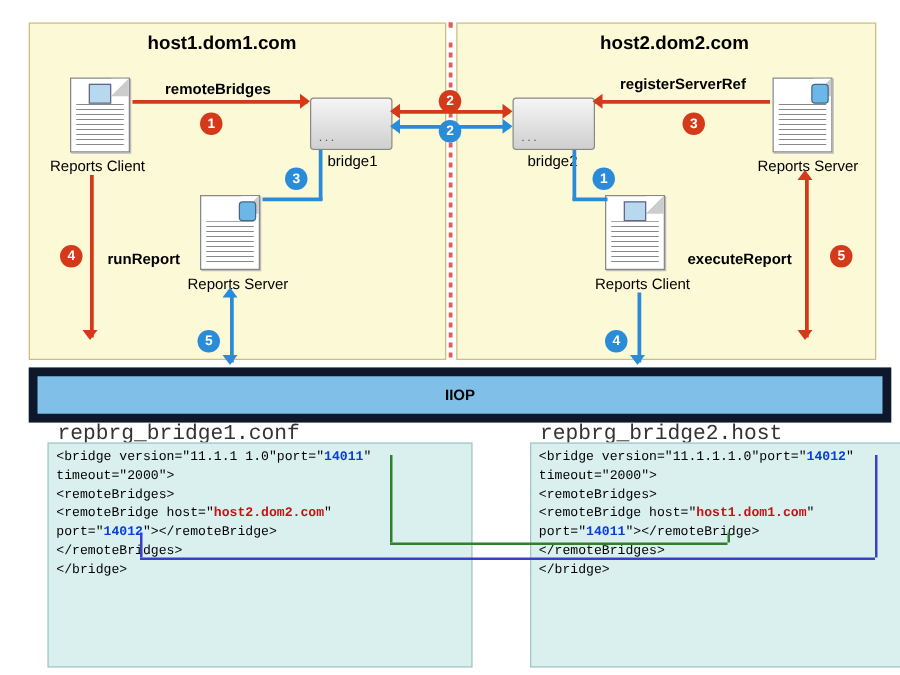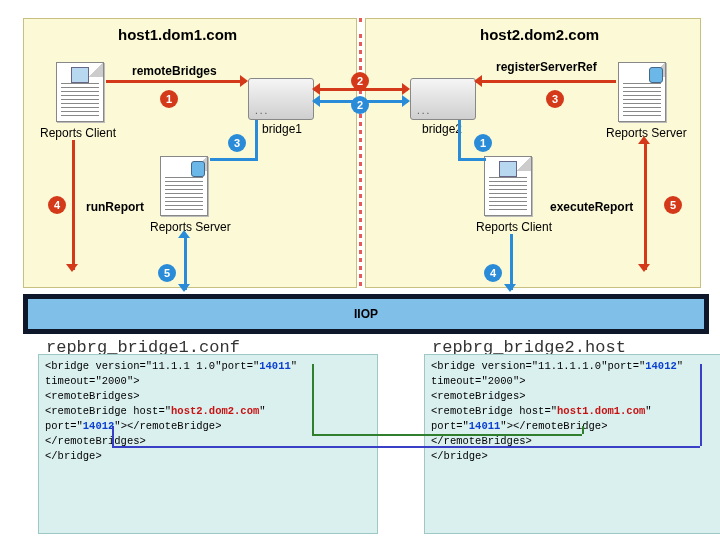--- a/index.html
+++ b/index.html
@@ -6,21 +6,21 @@
 .canvas{position:relative;width:720px;height:540px}
 .zone{position:absolute;background:#fcf9d6;border:1px solid #c8c080}
 .title{position:absolute;font-weight:bold;font-size:15px}
 .step{position:absolute;width:18px;height:18px;border-radius:50%;color:#fff;text-align:center;line-height:18px;font-weight:bold;font-size:11px}
 .red{background:#d43a1a}.blue{background:#2a8cd8}
 .lbl{position:absolute;font-weight:bold;font-size:12px}
 .small{font-weight:normal}
 .arrowline{position:absolute;background:#d43a1a}
 .blueline{position:absolute;background:#2a8cd8}
 .arrowhead{position:absolute;width:0;height:0}
-.iiop{position:absolute;left:23px;top:294px;width:676px;height:30px;background:#7fbfe8;border:5px solid #0f172a;color:#000;text-align:center;line-height:30px;font-weight:bold;font-size:12px}
+.iiop{position:absolute;left:23px;top:294px;width:676px;height:30px;background:#7fbfe8;border:7px solid #0f172a;color:#000;text-align:center;line-height:30px;font-weight:bold;font-size:12px}
 .conf{position:absolute;width:326px;height:170px;background:#daf0ef;border:1px solid #9ec8c6;font-family:"Courier New",monospace;font-size:10.5px;padding:4px 6px;line-height:15px}
 .conf .hl-port{color:#0b3fd1;font-weight:bold}
 .conf .hl-host{color:#c81212;font-weight:bold}
 .conf-title{position:absolute;font-family:"Courier New",monospace;font-size:17px;color:#333}
 .doc{position:absolute;width:46px;height:58px;background:#fff;border:1px solid #888;box-shadow:1px 1px 0 #bbb}
 .doc .fold{position:absolute;right:0;top:0;width:14px;height:14px;background:linear-gradient(135deg,#fff 48%,#ccc 50%)}
 .doc .lines{position:absolute;left:4px;top:20px;right:4px;bottom:4px;background:repeating-linear-gradient(#888 0 1px,transparent 1px 4px)}
 .doc .ico{position:absolute;left:14px;top:4px;width:16px;height:14px;background:#b8d8f0;border:1px solid #668}
 .doc .cyl{position:absolute;right:2px;top:4px;width:12px;height:14px;background:#6bb8e8;border:1px solid #468;border-radius:3px}
 .router{position:absolute;width:64px;height:40px;background:linear-gradient(#f5f5f5,#cfcfcf);border:1px solid #888;border-radius:3px}

